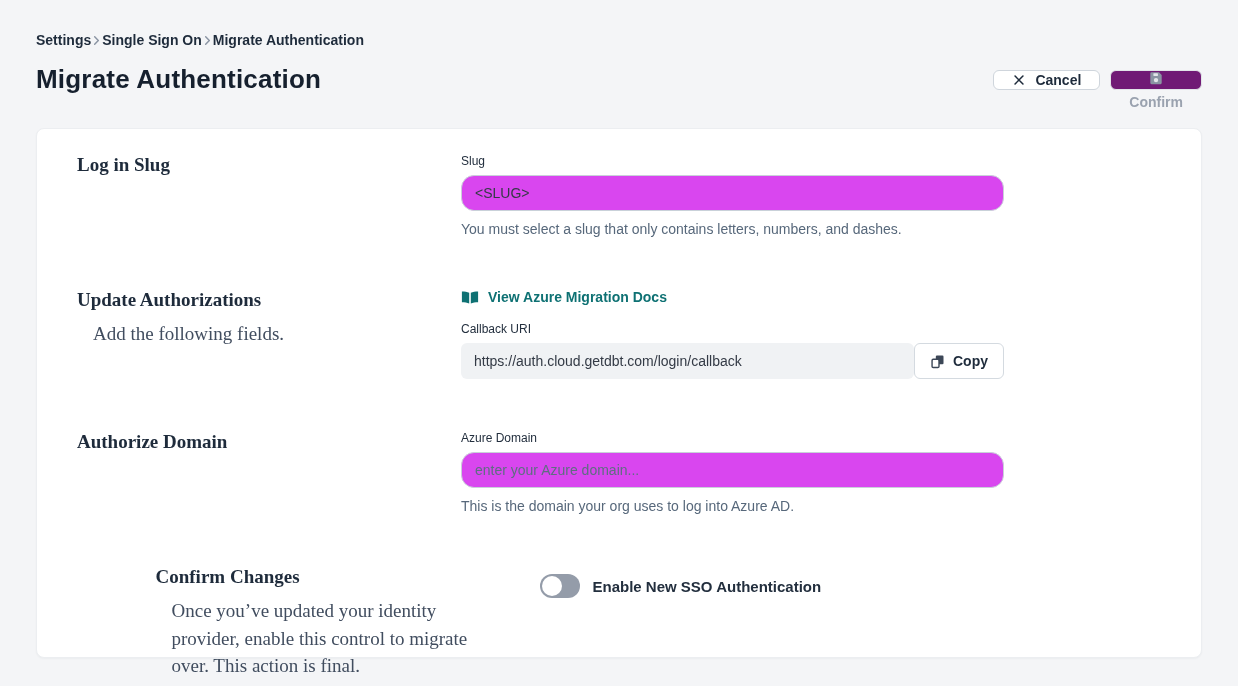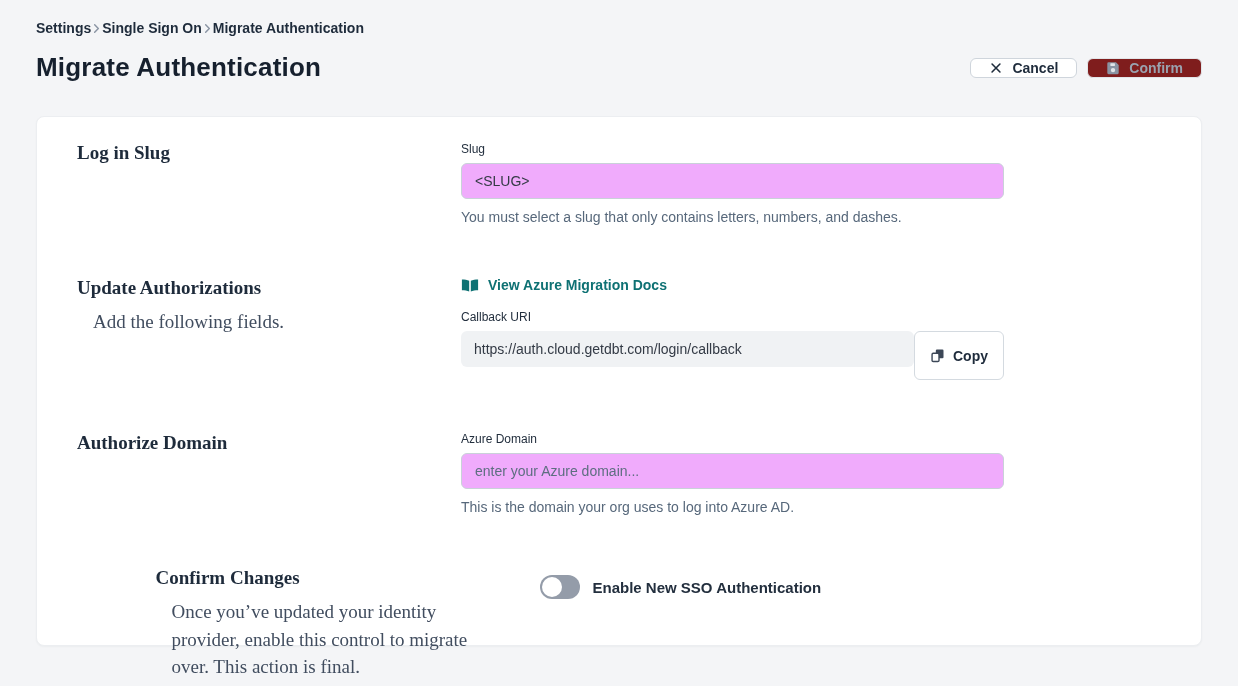--- a/index.html
+++ b/index.html
@@ -8,41 +8,41 @@
     background: #f4f5f7;
     font-family: "Liberation Sans", sans-serif;
     color: #1e2b3b;
     overflow: hidden;
   }
   .page { padding: 0 36px; }
 
   
   .breadcrumb {
     display: flex; align-items: center; 
-    padding-top: 20px; font-size: 14px; font-weight: 700; color: #1e2b3b;
+    padding-top: 32px; font-size: 14px; font-weight: 700; color: #1e2b3b;
   }
   .crumb { cursor: pointer; }
   .crumb-sep { display: inline-flex; color: #8a94a3; }
   .crumb-sep svg { width: 11px; height: 11px; }
 
   
   .title-row {
     display: flex; align-items: center; justify-content: space-between;
     margin-top: 16px;
   }
   .page-title { font-size: 26px; font-weight: 700; color: #16202e; letter-spacing: .2px; }
   .title-actions { display: flex; gap: 10px; }
   .btn {
     display: inline-flex; align-items: center; gap: 9px;
     height: 20px; padding: 0 18px; border-radius: 6px;
     font-size: 14px; font-weight: 700; font-family: inherit; cursor: pointer;
   }
   .btn svg { width: 14px; height: 14px; }
   .btn-cancel { background: #ffffff; border: 1px solid #cfd5dc; color: #1e2b3b; }
-  .btn-confirm { background: #7f1d1d; border: 1px solid #e2e5e9; color: #9aa2af; cursor: default; }
+  .btn-confirm { background: #701a75; border: 1px solid #e2e5e9; color: #9aa2af; cursor: default; flex-direction: column; }
 
   
   .card {
     margin-top: 33px;
     background: #ffffff;
     border: 1px solid #eceef1;
     border-radius: 8px;
     box-shadow: 0 1px 2px rgba(30,43,59,0.04);
     padding: 25px 40px 26px 40px;
     height: 530px;
@@ -50,43 +50,43 @@
   .section-row { display: flex; margin-bottom: 52px; }
   .section-row:last-child { margin-bottom: 0; justify-content: center; }
   .col-left { width: 384px; flex: 0 0 384px; padding-right: 40px; font-family: Liberation Serif, serif; }
   .col-right { width: 543px; flex: 0 0 543px; }
   .section-heading { font-size: 19px; font-weight: 700; color: #1e2b3b; }
   .section-desc { font-size: 19px; color: #414d5f; line-height: 1.45; margin-top: 9px; max-width: 330px; margin-left: 16px; }
 
   .field-label { display: block; font-size: 12px; font-weight: 400; color: #232f3e; margin-bottom: 7px; }
   .text-input {
     width: 100%; height: 36px; padding: 0 13px;
-    border: 1px solid #c9d1d9; border-radius: 6px;
+    border: 1px solid #c9d1d9; border-radius: 13px;
     font-size: 14px; font-family: "Liberation Sans", sans-serif; color: #333a45;
-    background: #f0abfc; outline: none;
+    background: #d946ef; outline: none;
   }
   .text-input::placeholder { color: #5d6e80; opacity: 1; }
   .helper-text { font-size: 14px; color: #57687b; margin-top: 10px; }
 
   .docs-link {
     display: inline-flex; align-items: center; gap: 9px;
     font-size: 14px; font-weight: 700; color: #0e7173;
     text-decoration: none; margin-bottom: 17px; cursor: pointer;
   }
   .docs-link svg { width: 18px; height: 15px; }
 
   .copy-row { display: flex; gap: 0; justify-content: center; }
   .readonly-field {
     flex: 1; height: 36px; display: flex; align-items: center;
     background: #f0f2f4; border-radius: 6px; padding: 0 13px;
     font-size: 14px; color: #333a45; white-space: nowrap; overflow: hidden;
   }
   .btn-copy {
     display: inline-flex; align-items: center; gap: 8px;
-    height: 49px; padding: 0 15px;
+    height: 36px; padding: 0 15px;
     background: #ffffff; border: 1px solid #d4dae0; border-radius: 6px;
     font-size: 14px; font-weight: 600; color: #1e2b3b; font-family: inherit; cursor: pointer;
   }
   .btn-copy svg { width: 15px; height: 15px; }
 
   .toggle-row { display: flex; align-items: center; gap: 13px; margin-top: 8px; }
   .toggle {
     position: relative; width: 40px; height: 24px; border-radius: 12px;
     background: #949ca9; cursor: pointer; flex: 0 0 40px;
   }

